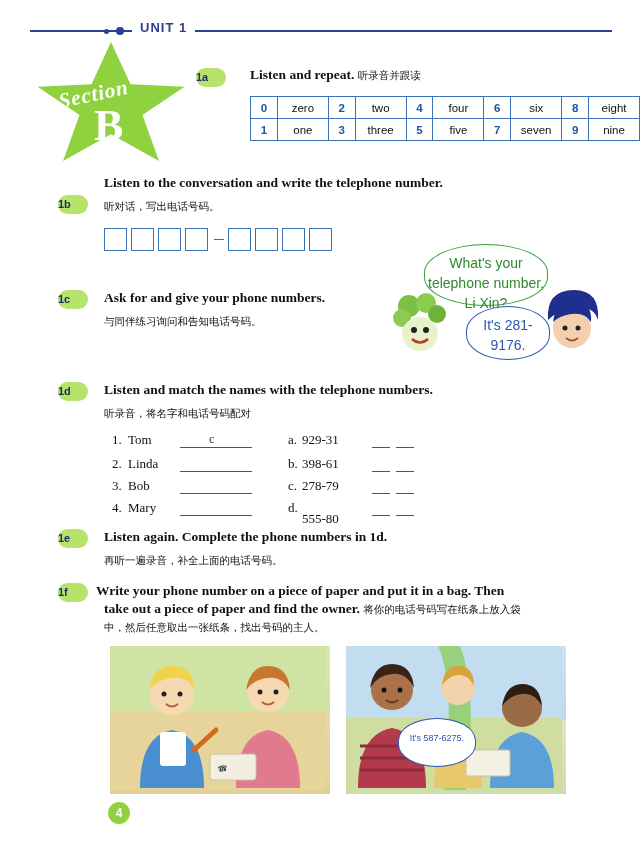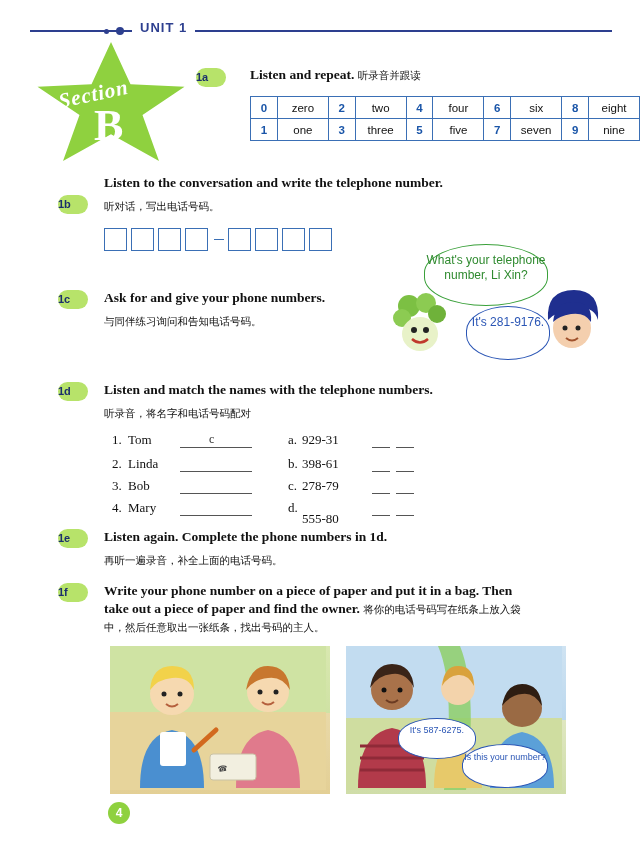--- a/index.html
+++ b/index.html
@@ -169,22 +169,22 @@
 
   
   .speech {
     position: absolute;
     border: 1.6px solid #3aa03a;
     border-radius: 50% / 46%;
     background: #ffffff;
     font-family: "Liberation Sans", sans-serif;
     color: #2f8a2f;
     text-align: center;
-    font-size: 12px;
-    line-height: 15px;
+    font-size: 14px;
+    line-height: 20px;
   }
   .speech.blue {
     border-color: #2b56b5;
     color: #2b56b5;
   }
 
   
   .listitem {
     position: absolute;
     font-family: "Liberation Serif", serif;
@@ -375,21 +375,21 @@
 <div class="listitem" style="top:500px; left:288px;">d.</div>
 <div class="listitem" style="top:511px; left:302px;">555-80</div>
 <div class="blank-line" style="top:515px; left:372px; width:18px;"></div>
 <div class="blank-line" style="top:515px; left:396px; width:18px;"></div>
 
 <div class="bubble" style="top:529px; left:58px;">1e</div>
 <div class="en" style="top:528px; left:104px; width:440px;">Listen again. Complete the phone numbers in 1d.</div>
 <div class="cn" style="top:552px; left:104px;">再听一遍录音，补全上面的电话号码。</div>
 
 <div class="bubble" style="top:583px; left:58px;">1f</div>
-<div class="en" style="top:582px; left:104px; width:450px;">Write your phone number on a piece of paper and put it in a bag. Then</div>
+<div class="en" style="top:582px; left:96px; width:450px;">Write your phone number on a piece of paper and put it in a bag. Then</div>
 <div class="en" style="top:600px; left:104px; width:460px;">
   <span>take out a piece of paper and find the owner.</span>
   <span class="cn-inline">将你的电话号码写在纸条上放入袋</span>
 </div>
 <div class="cn" style="top:619px; left:104px;">中，然后任意取出一张纸条，找出号码的主人。</div>
 
 <div class="panel panel-1">
   <svg width="216" height="144" viewBox="0 0 216 144">
     <rect x="0" y="0" width="216" height="66" fill="#cfe3a3"></rect>
     <rect x="0" y="66" width="216" height="78" fill="#e7d49b"></rect>
@@ -430,17 +430,16 @@
 
     <ellipse cx="112" cy="42" rx="17" ry="17" fill="#f3d3ab"></ellipse>
     <path d="M96 40 q2 -20 16 -20 q16 0 16 20 q-6 -12 -16 -11 q-10 1 -16 11z" fill="#d9a23c"></path>
     <path d="M88 142 q0 -46 24 -52 q24 6 24 52z" fill="#e7c96a"></path>
 
     <ellipse cx="176" cy="62" rx="20" ry="19" fill="#9a6a44"></ellipse>
     <path d="M156 60 q4 -22 20 -22 q18 0 20 22 q-8 -14 -20 -12 q-12 1 -20 12z" fill="#2e1d12"></path>
     <path d="M144 142 q0 -50 32 -56 q32 6 32 56z" fill="#5ba0d8"></path>
     <rect x="120" y="104" width="44" height="26" rx="2" fill="#f4f1e2" stroke="#c9c2a6"></rect>
   </svg>
-  <div class="speech blue" style="position:absolute; top:72px; left:52px; width:76px; height:34px; padding-top:5px; font-size:9px; line-height:12px;">It's 587-6275.</div>
-  <div class="speech blue" style="position:absolute; top:98px; left:116px; width:84px; height:36px; padding-top:6px; font-size:9px; line-height:12px;">Is this your number?</div>
+  <div class="speech blue" style="position:absolute; top:72px; left:52px; width:76px; height:34px; padding-top:13px; font-size:9px; line-height:12px;">It's 587-6275.</div>
 </div>
 
 <div class="page-num">4</div>
 
 </body></html>

